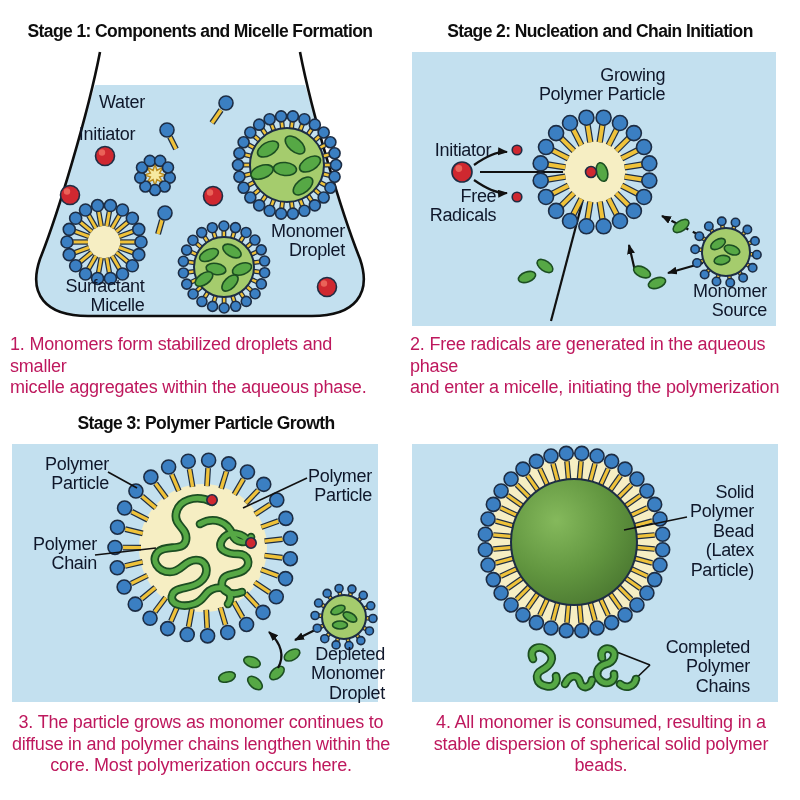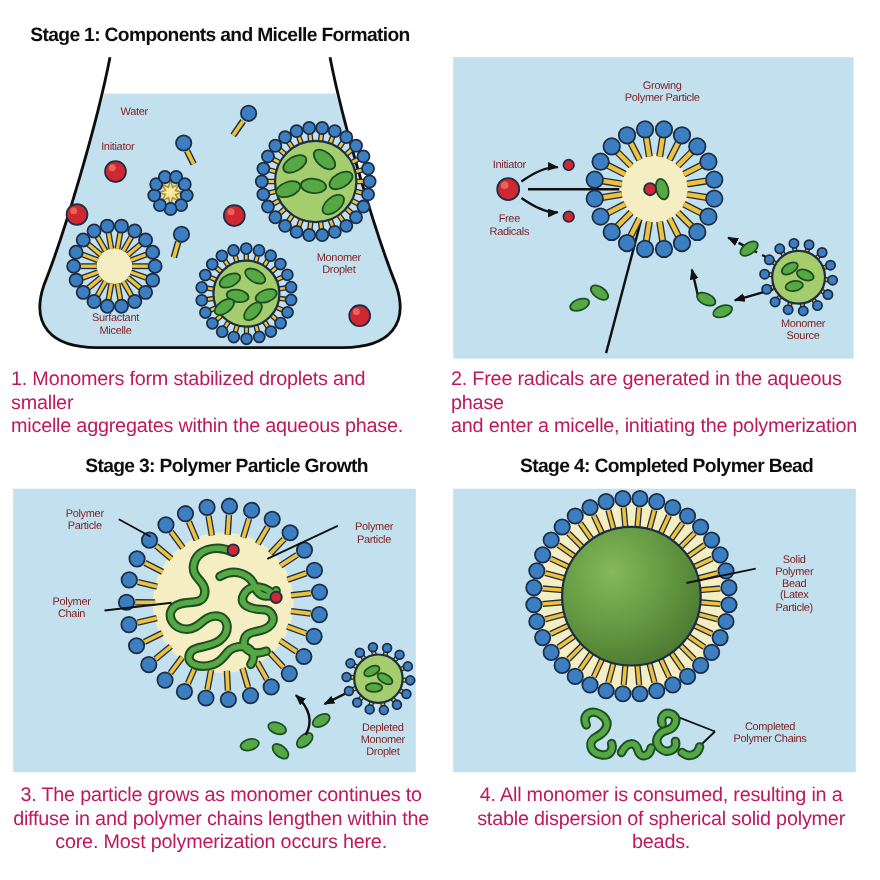--- a/index.html
+++ b/index.html
@@ -4,22 +4,22 @@
 <style>
   html,body{margin:0;padding:0;background:#fff;}
   body{width:800px;height:800px;font-family:"Liberation Sans",sans-serif;position:relative;}
   .figure{display:grid;grid-template-columns:400px 400px;grid-template-rows:400px 400px;width:800px;height:800px;}
   .panel{position:relative;width:400px;height:400px;overflow:hidden;}
   .ptitle{position:absolute;left:0;right:0;margin:0;text-align:center;
           font-size:17.5px;font-weight:700;letter-spacing:-0.6px;color:#0e0e0e;}
   .row1 .ptitle{top:21px;}
   .row2 .ptitle{top:13px;margin-left:12px;}
   svg.art{position:absolute;left:0;top:44px;width:400px;height:285px;}
-  .lbl{position:absolute;transform:translate(-50%,-50%);text-align:center;
-       font-size:10px;line-height:1.08;letter-spacing:-0.3px;color:#7f1d1d;
+  .lbl{position:absolute;transform:translate(-50%,-50%);text-align:right;
+       font-size:18px;line-height:1.08;letter-spacing:-0.3px;color:#0f172a;
        white-space:pre-line;pointer-events:none;}
   .cap{position:absolute;left:10px;right:8px;margin:0;font-size:18px;line-height:1.2;
        letter-spacing:-0.2px;color:#be185d;white-space:pre-line;}
   .cap-top{top:334px;}
   .cap-bot{top:312px;text-align:center;}
   
   .ol{stroke:var(--outline,#1d2d44);stroke-linecap:butt;}
   .tl{stroke:var(--tail-yellow,#efc23a);stroke-linecap:butt;}
   .head{fill:var(--head-blue,#3b7fc2);stroke:var(--outline,#1d2d44);stroke-width:1.6;}
   .water-fill{fill:var(--water,#c3e0ef);}
@@ -356,20 +356,21 @@
     <div class="lbl" style="left:308px;top:241px">Monomer
 Droplet</div>
     <div class="lbl" style="left:105px;top:296px">Surfactant
 Micelle</div>
     <p class="cap cap-top">1. Monomers form stabilized droplets and smaller
 micelle aggregates within the aqueous phase.
 Water-soluble initiator is added.</p>
   </section>
 
   <section class="panel row1">
+    <h2 class="ptitle">Stage 2: Nucleation and Chain Initiation</h2>
     <svg class="art" viewBox="0 0 400 285">
       <rect class="water-fill" x="12" y="8" width="364" height="274"></rect>
 
       <g>
         <path class="arrow" d="M 74,121 Q 94,107 107,108" marker-end="url(#ah)"></path>
         <path class="arrow" d="M 74,136 Q 94,150 107,149" marker-end="url(#ah)"></path>
         <path class="arrow" d="M 80,128 L 181,128" marker-end="url(#ah)"></path>
         <path class="arrow" d="M 151,277 L 186,144" marker-end="url(#ah)"></path>
       </g>
       <g>
@@ -703,21 +704,20 @@
 Chain</div>
     <div class="lbl" style="left:348px;top:274px">Depleted
 Monomer
 Droplet</div>
     <p class="cap cap-bot">3. The particle grows as monomer continues to
 diffuse in and polymer chains lengthen within the
 core. Most polymerization occurs here.</p>
   </section>
 
   <section class="panel row2">
-    <h2 class="ptitle">Stage 4: Completed Polymer Bead</h2>
     <svg class="art" viewBox="0 0 400 285">
       <rect class="water-fill" x="12" y="0" width="366" height="258"></rect>
 
       <g>
         <circle class="cream-core" cx="174" cy="98" r="85"></circle>
         <g>
             <line x1="235.76407128168822" y1="103.40365605035481" x2="254.69177054543138" y2="105.0596151625603" class="ol" stroke-width="5.6"></line>
             <line x1="235.76407128168822" y1="103.40365605035481" x2="254.69177054543138" y2="105.0596151625603" class="tl" stroke-width="3.2"></line>
             <line x1="233.88740122992223" y1="114.04678079635629" x2="252.23999192941454" y2="118.96434265330419" class="ol" stroke-width="5.6"></line>
             <line x1="233.88740122992223" y1="114.04678079635629" x2="252.23999192941454" y2="118.96434265330419" class="tl" stroke-width="3.2"></line>

